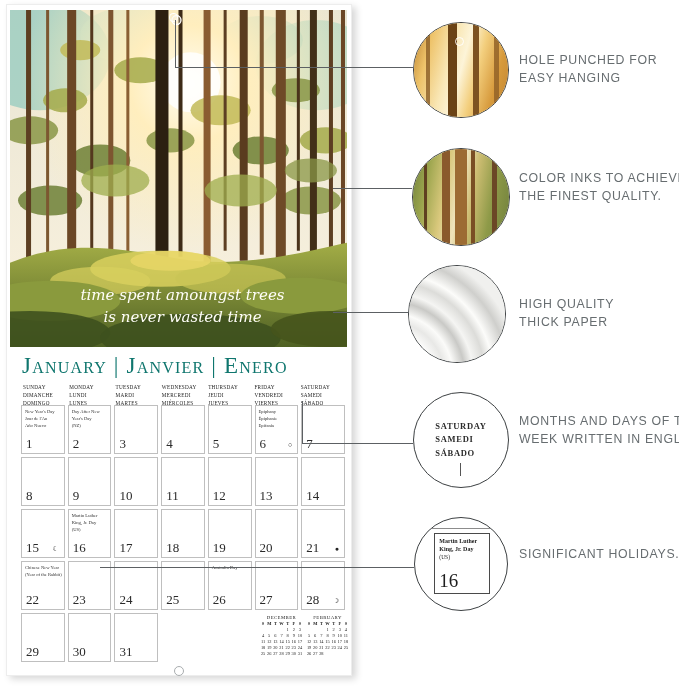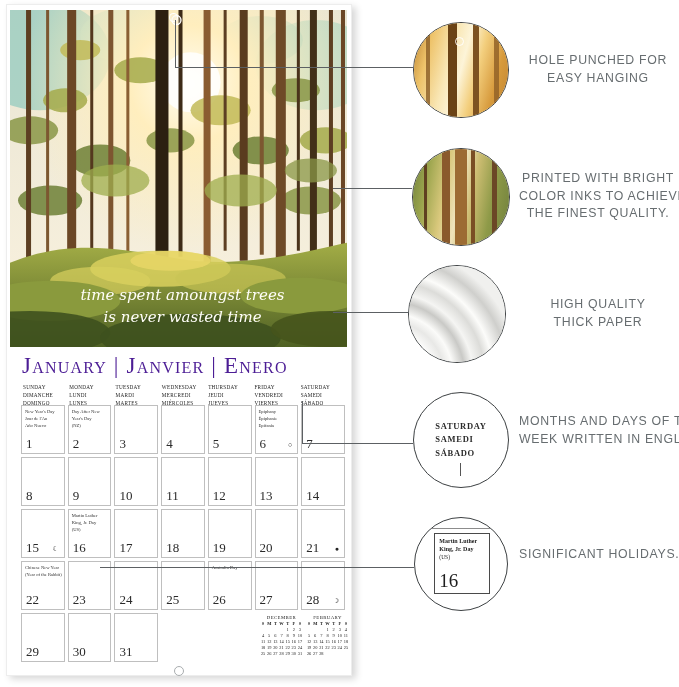--- a/index.html
+++ b/index.html
@@ -11,21 +11,21 @@
           background:#fff; border:1px solid #ededed;
           box-shadow:4px 3px 7px rgba(0,0,0,.16); }
   .photo { position:absolute; left:3px; top:5px; width:337px; height:337px; display:block; }
   .hole-top { position:absolute; left:169px; top:13px; width:9px; height:9px;
           border:1.4px solid rgba(255,255,255,.95); border-radius:50%;
           background:rgba(250,244,228,.35); z-index:4; }
   .hole-bottom { position:absolute; left:167px; top:661px; width:10px; height:10px;
           border:1.6px solid #a9adaf; border-radius:50%; background:#fff; z-index:4; }
 
   .cal-title { position:absolute; left:15px; top:348px; font-family:"Liberation Serif", serif;
-          font-variant:small-caps; font-size:23px; letter-spacing:1.2px; color:#4c1d95; }
+          font-variant:small-caps; font-size:23px; letter-spacing:1.2px; color:#0f766e; }
 
   .dow { position:absolute; left:14px; top:379px; width:324px; display:grid;
           grid-template-columns:repeat(7,1fr); }
   .dowcol { font-family:"Liberation Serif", serif; font-size:5.2px; line-height:1.5;
           letter-spacing:.25px; color:#1e1e1e; padding-left:2px; }
 
   .grid { position:absolute; left:14px; top:400px; width:324px; display:grid;
           grid-template-columns:repeat(7,1fr); grid-auto-rows:49px; gap:3px; }
   .cell { position:relative; border:.5px solid #bfbfbf; background:#fff; }
   .cell.empty { border:none; }
@@ -77,21 +77,21 @@
   .c5 .topline { position:absolute; left:12%; top:11%; width:74%; height:1px; background:#8c8c8c; }
   .c5 .cellbox { position:absolute; left:21%; top:16%; width:60%; height:67%;
       border:1px solid #4a4a4a; background:#fff; }
   .c5 .mhol { position:absolute; left:4px; top:3px; font-family:"Liberation Serif", serif;
       font-weight:bold; font-size:6px; line-height:1.4; color:#222; }
   .c5 .mnote { font-weight:normal; font-size:5.5px; }
   .c5 .mdate { position:absolute; left:4px; bottom:1px; font-family:"Liberation Serif", serif;
       font-size:19px; color:#1e1e1e; }
 
   
-  .ctext { position:absolute; left:519px; width:158px; text-align:center;
+  .ctext { position:absolute; left:519px; width:158px; text-align:left;
       color:#676d70; font-size:12.3px; letter-spacing:.7px; line-height:17.5px; z-index:6; }
   .ctext div { white-space:nowrap; }
   .t1 { top:52px; } .t2 { top:170px; } .t3 { top:296px; } .t4 { top:413px; } .t5 { top:546px; }
 </style>
 </head>
 <body>
 
 <div class="page">
 
   <svg class="photo" viewBox="0 0 336 336" preserveAspectRatio="none">
@@ -504,21 +504,20 @@
     </div>
     <div class="mdate">16</div>
   </div>
 </div>
 
 <div class="ctext t1">
   <div>HOLE PUNCHED FOR</div>
   <div>EASY HANGING</div>
 </div>
 <div class="ctext t2">
-  <div>PRINTED WITH BRIGHT</div>
   <div>COLOR INKS TO ACHIEVE</div>
   <div>THE FINEST QUALITY.</div>
 </div>
 <div class="ctext t3">
   <div>HIGH QUALITY</div>
   <div>THICK PAPER</div>
 </div>
 <div class="ctext t4">
   <div>MONTHS AND DAYS OF THE</div>
   <div>WEEK WRITTEN IN ENGLISH,</div>

